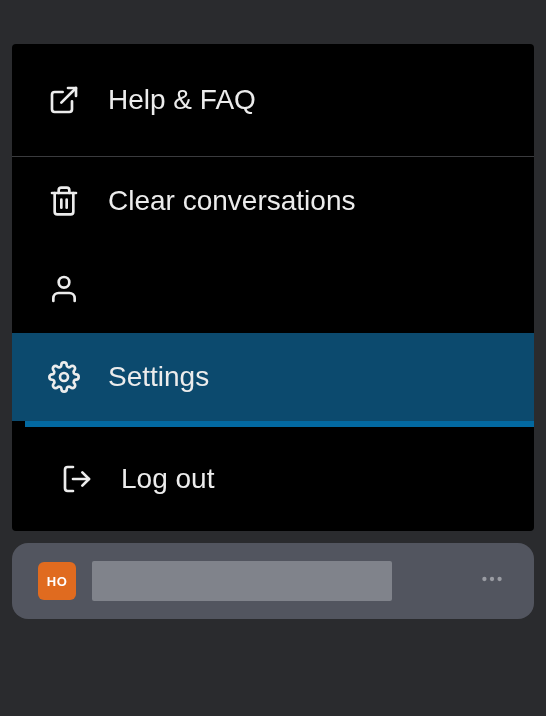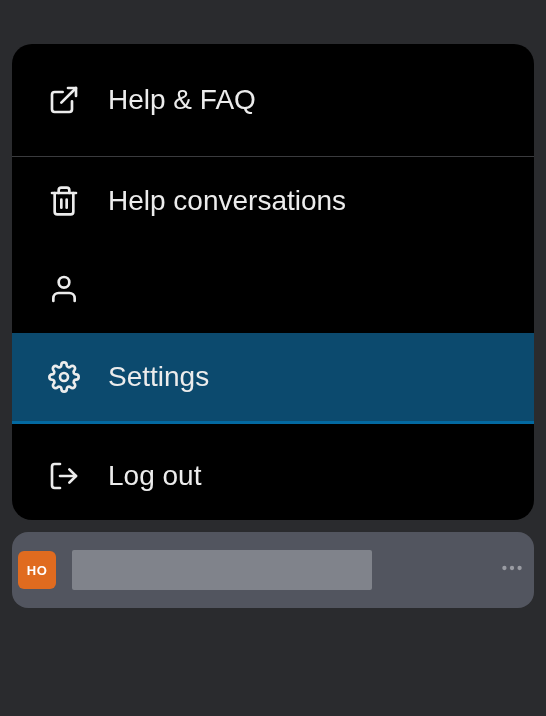--- a/index.html
+++ b/index.html
@@ -13,21 +13,21 @@
       background: #2a2b2e;
       font-family: -apple-system, BlinkMacSystemFont, "Segoe UI", Helvetica, Arial, sans-serif;
       padding: 12px;
       display: flex;
       flex-direction: column;
       gap: 12px;
       overflow: hidden;
     }
     .menu-panel {
       background: #000000;
-      border-radius: 20px;
+      border-radius: 4px;
       overflow: hidden;
       margin-top: 32px;
     }
     .menu-item {
       display: flex;
       align-items: center;
       gap: 28px;
       padding: 32px 36px;
       color: #ececec;
       font-size: 28px;
@@ -40,23 +40,24 @@
       padding-bottom: 40px;
     }
     .menu-item:not(.first) {
       padding-top: 28px;
       padding-bottom: 28px;
     }
     .menu-item.highlighted {
       background: #0c4a6e;
     }
     .menu-item.last {
-      border-top: 3px solid #0369a1;
+      border-top: 6px solid #0369a1;
       padding-top: 36px;
-      padding-bottom: 28px;
+      padding-bottom: 36px;
+      margin-left: 13px;
     }
     .menu-icon {
       width: 32px;
       height: 32px;
       display: flex;
       align-items: center;
       justify-content: center;
       color: #ececec;
       flex-shrink: 0;
     }
@@ -65,21 +66,21 @@
       height: 32px;
       stroke: currentColor;
       fill: none;
       stroke-width: 2;
       stroke-linecap: round;
       stroke-linejoin: round;
     }
     .account-bar {
       background: #52555f;
       border-radius: 16px;
-      padding: 18px 6px;
+      padding: 18px 26px;
       display: flex;
       align-items: center;
       gap: 16px;
     }
     .avatar {
       width: 38px;
       height: 38px;
       background: #e06b1f;
       border-radius: 6px;
       display: flex;
@@ -135,21 +136,21 @@
 
   <div class="menu-item">
     <span class="menu-icon">
       <svg viewBox="0 0 24 24">
           <polyline points="3 6 5 6 21 6"></polyline>
           <path d="M19 6v14a2 2 0 0 1-2 2H7a2 2 0 0 1-2-2V6m3 0V4a2 2 0 0 1 2-2h4a2 2 0 0 1 2 2v2"></path>
           <line x1="10" y1="11" x2="10" y2="17"></line>
           <line x1="14" y1="11" x2="14" y2="17"></line>
         </svg>
     </span>
-    <span>Help conversations</span>
+    <span>Clear conversations</span>
   </div>
 
   <div class="menu-item">
     <span class="menu-icon">
       <svg viewBox="0 0 24 24">
           <path d="M20 21v-2a4 4 0 0 0-4-4H8a4 4 0 0 0-4 4v2"></path>
           <circle cx="12" cy="7" r="4"></circle>
         </svg>
     </span>
   </div>

